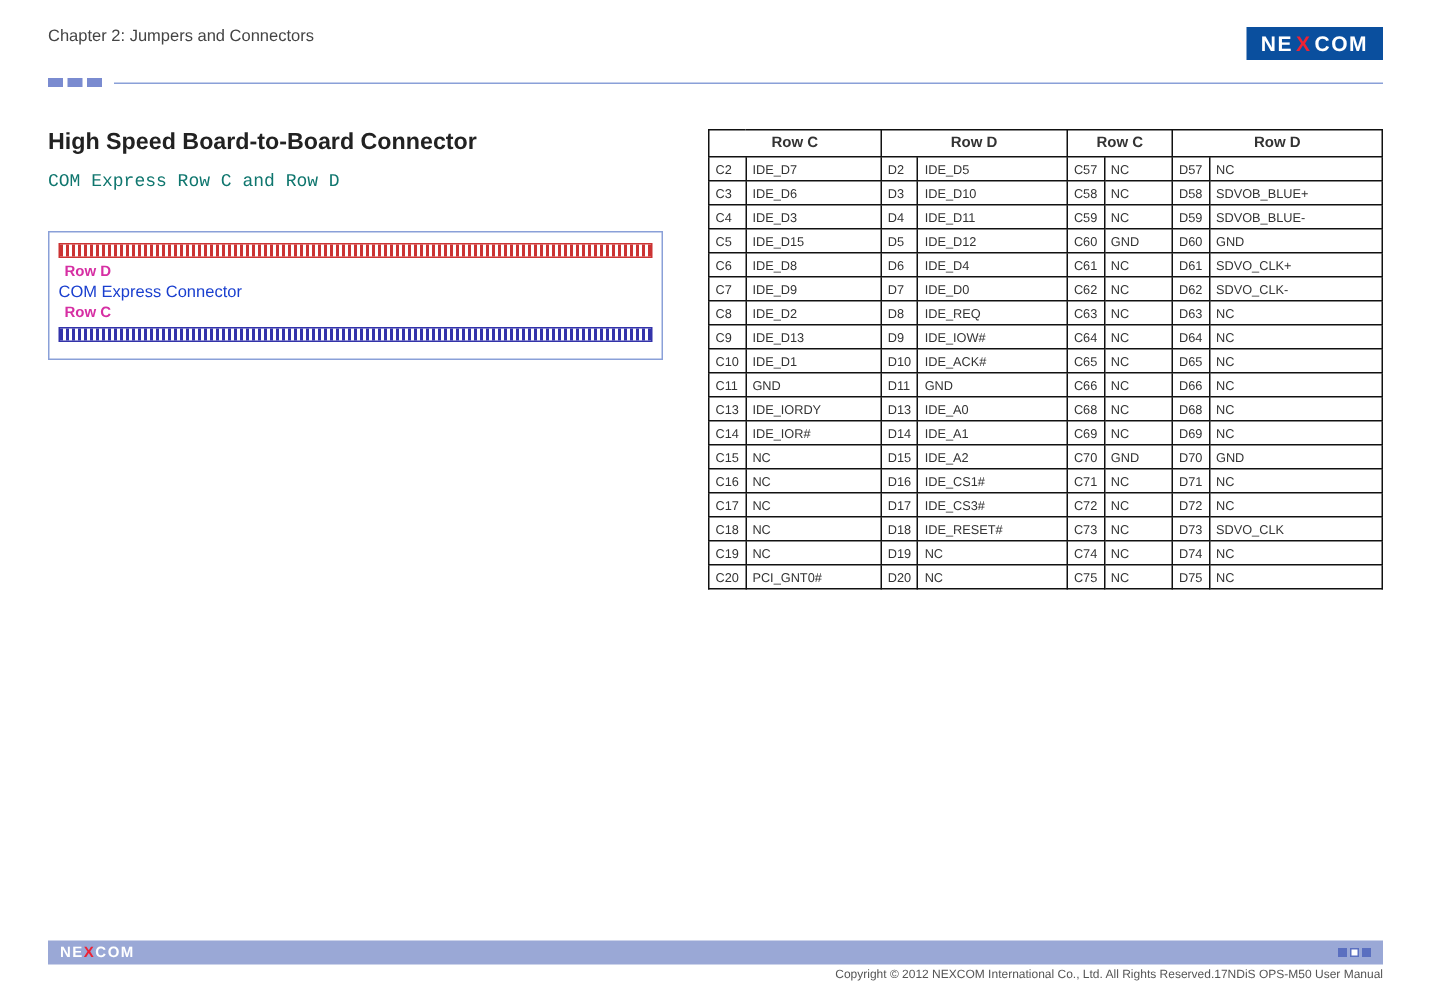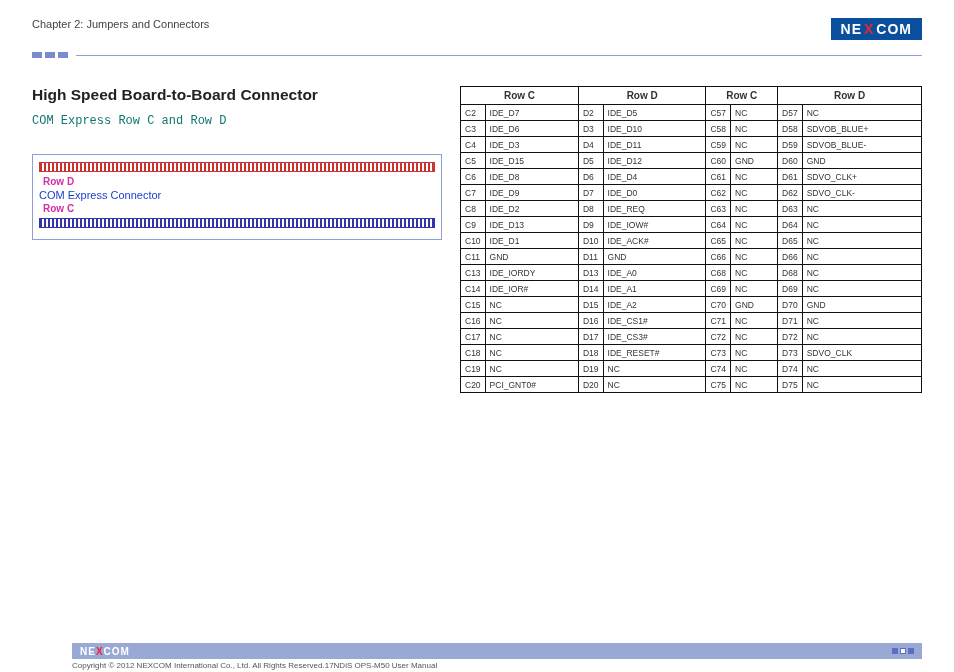--- a/index.html
+++ b/index.html
@@ -35,21 +35,21 @@
     margin-top: 6px;
     height: 6px;
     display: flex;
     align-items: center;
   }
   .hr-blocks { display: flex; gap: 3px; margin-right: 8px; }
   .hr-blocks span { width: 10px; height: 6px; background: #7a8bd0; }
   .hr-rule { flex: 1; height: 1px; background: #8aa0d8; }
   .content {
     display: flex;
-    gap: 18px;
+    gap: 30px;
     margin-top: 28px;
   }
   .left { width: 410px; }
   .section-heading {
     font-weight: bold;
     font-size: 15.5px;
     color: #222;
     margin-bottom: 8px;
   }
   .desc { font-size: 12px; color: #0f766e; line-height: 1.5; font-family: Liberation Mono, monospace; }
@@ -96,39 +96,39 @@
     border: 1px solid #111;
     padding: 2px 4px;
     text-align: left;
     height: 16px;
     white-space: nowrap;
   }
   table.pin td.pin-id { width: 22px; }
   table.pin td.signal { width: auto; }
   .footer {
     position: absolute;
-    left: 32px; right: 32px; bottom: 2px; margin-left: 40px;
+    left: 32px; right: 32px; bottom: 18px;
   }
   .footer-bar {
     height: 16px;
     background: #9aa8d6;
     display: flex;
     align-items: center;
     padding: 0 8px;
     justify-content: space-between;
   }
   .footer-logo {
     color:#fff; font-weight:bold; font-size:10px; letter-spacing:1px;
   }
   .footer-logo .x { color:#e23; }
   .footer-squares { display:flex; gap:2px; }
   .footer-squares span { width:6px; height:6px; background:#5a6fc0; }
   .footer-squares span:nth-child(2){background:#fff;border:1px solid #5a6fc0;}
   .footer-meta {
-    display:flex; justify-content:flex-start; align-items:center;
+    display:flex; justify-content:flex-end; align-items:center;
     font-size:8px; color:#555; margin-top:2px;
   }
 </style>
 </head>
 <body>
 
 <div class="header">
   <div class="chapter-title">Chapter 2: Jumpers and Connectors</div>
   <div class="logo">
     <span>NE</span>

